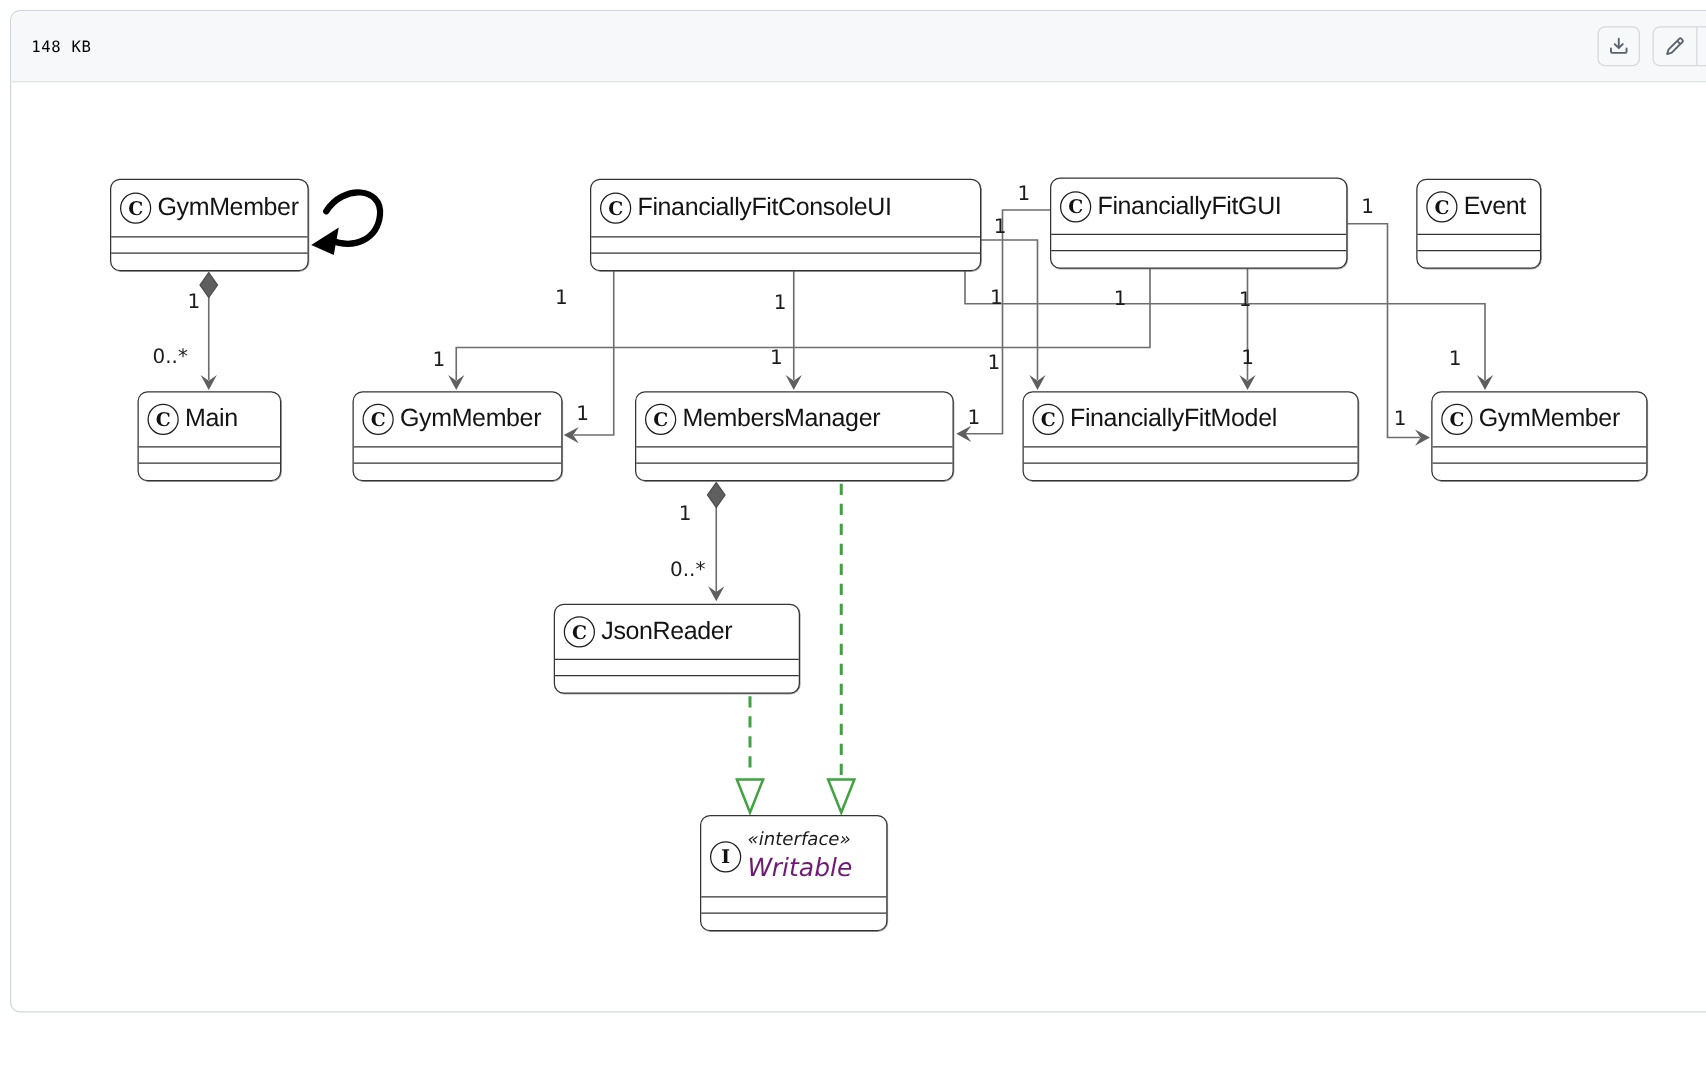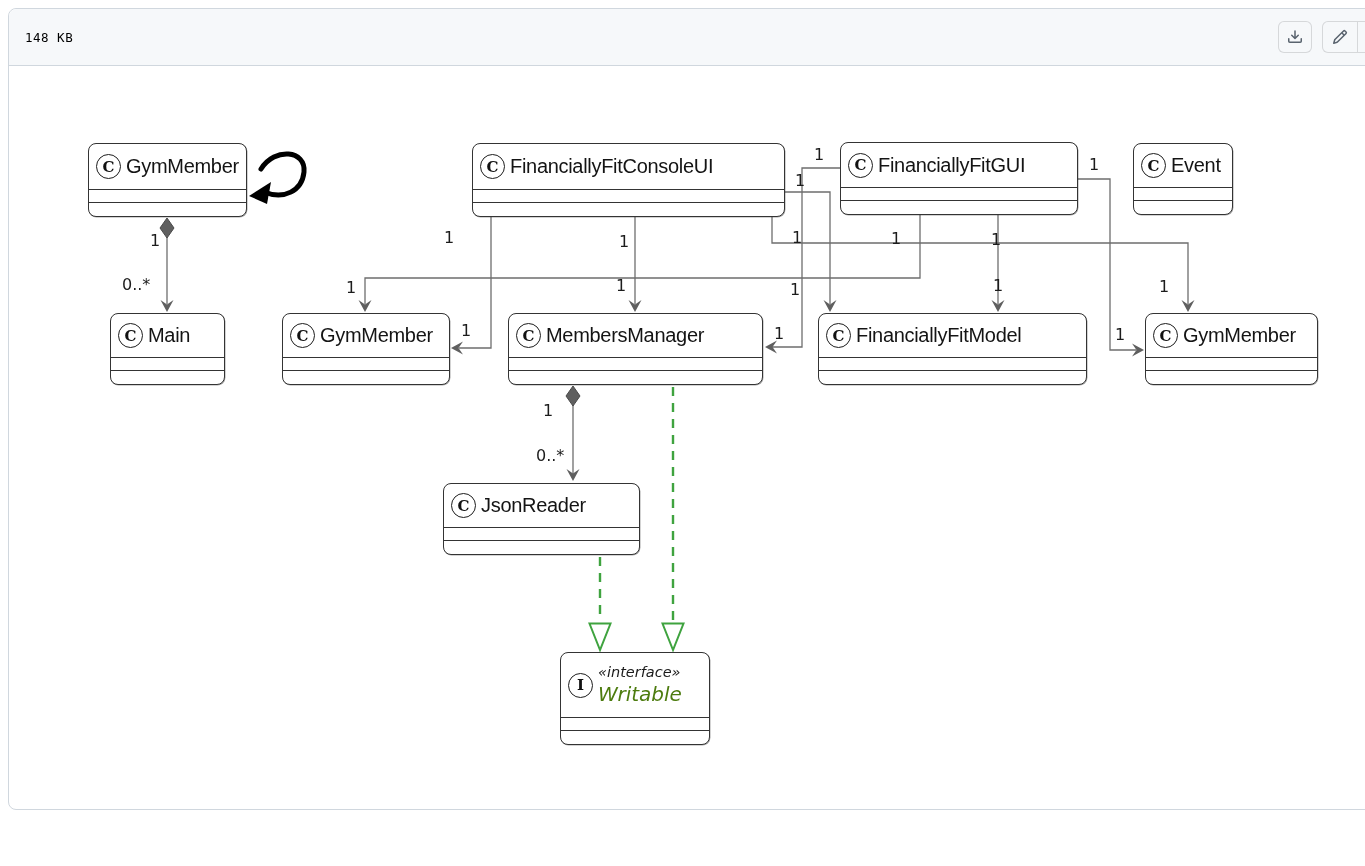--- a/index.html
+++ b/index.html
@@ -27,21 +27,21 @@
         box-shadow:.5px .5px 0 rgba(60,60,60,.45);display:flex;flex-direction:column;box-sizing:border-box;}
   .uml-title{flex:1;display:flex;align-items:center;gap:5px;padding:0 6px 0 7px;overflow:hidden;}
   .uml-circ{flex:0 0 auto;width:25px;height:25px;border:1.8px solid #1d1d1d;border-radius:50%;
         display:flex;align-items:center;justify-content:center;background:#fff;
         font:bold 15px "DejaVu Serif", serif;color:#111;box-sizing:border-box;}
   .uml-name{font:20px "Liberation Sans", sans-serif;color:#141414;white-space:nowrap;letter-spacing:-.3px;}
   .uml-comp{height:12px;border-top:1.5px solid #343434;}
   .uml-comp2{height:13px;border-top:1.5px solid #343434;}
   .iface-lines{display:flex;flex-direction:column;line-height:1;}
   .iface-st{font:italic 14.5px "DejaVu Sans", sans-serif;color:#1b1b1b;}
-  .iface-nm{font:italic 20px "DejaVu Sans", sans-serif;color:#4d7c0f;margin-top:2px;}
+  .iface-nm{font:italic 20px "DejaVu Sans", sans-serif;color:#701a75;margin-top:2px;}
   .mult{position:absolute;font:16px "DejaVu Sans", sans-serif;color:#1c1c1c;line-height:1;}
   .note{position:absolute;left:315px;top:156px;font:600 16.5px "DejaVu Sans", sans-serif;
         color:#0d0d0d;line-height:29px;white-space:nowrap;}
 </style>
 </head>
 <body>
 
 <div class="card">
   <div class="card-header">
     <span class="file-size">148 KB</span>

